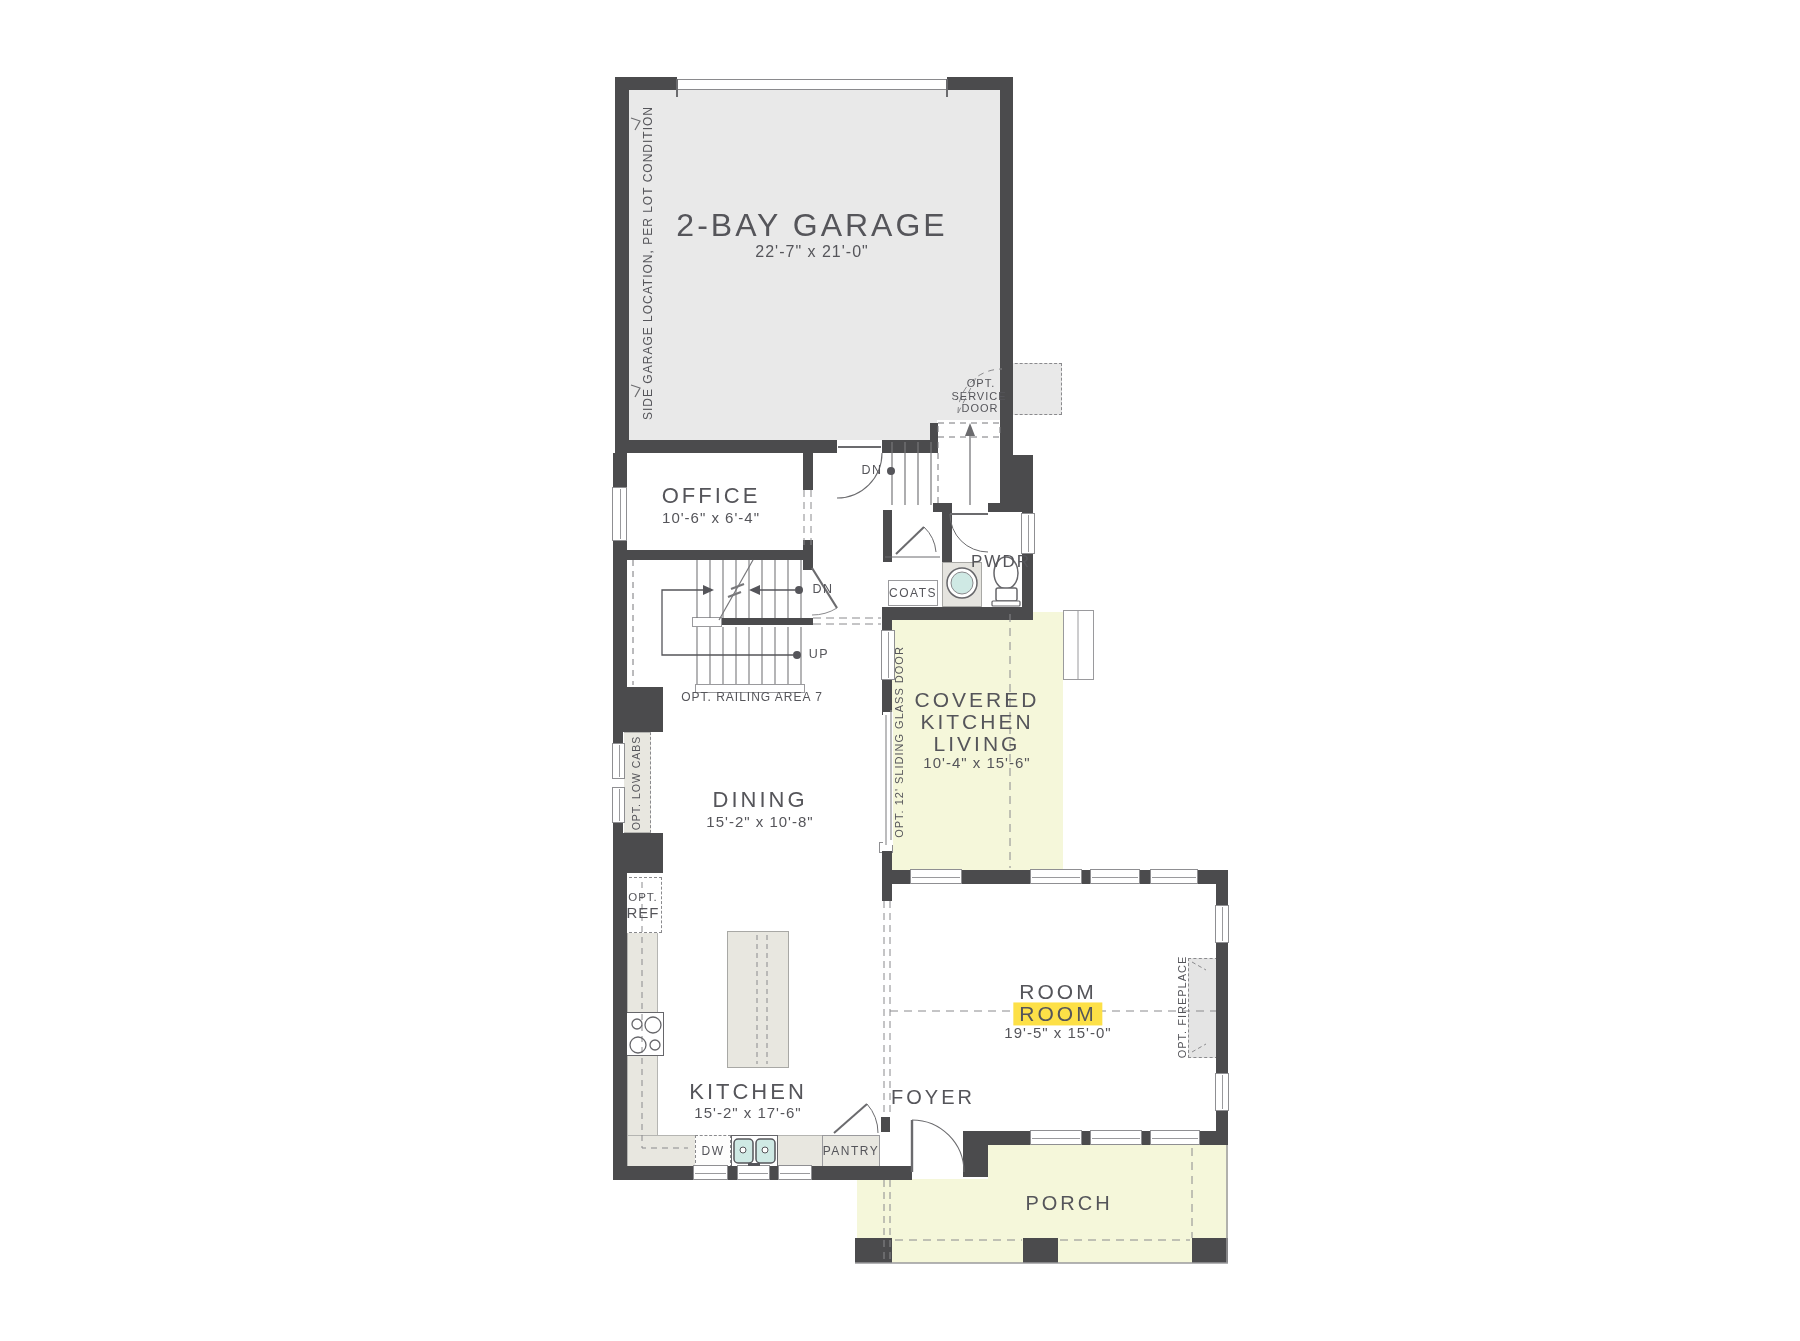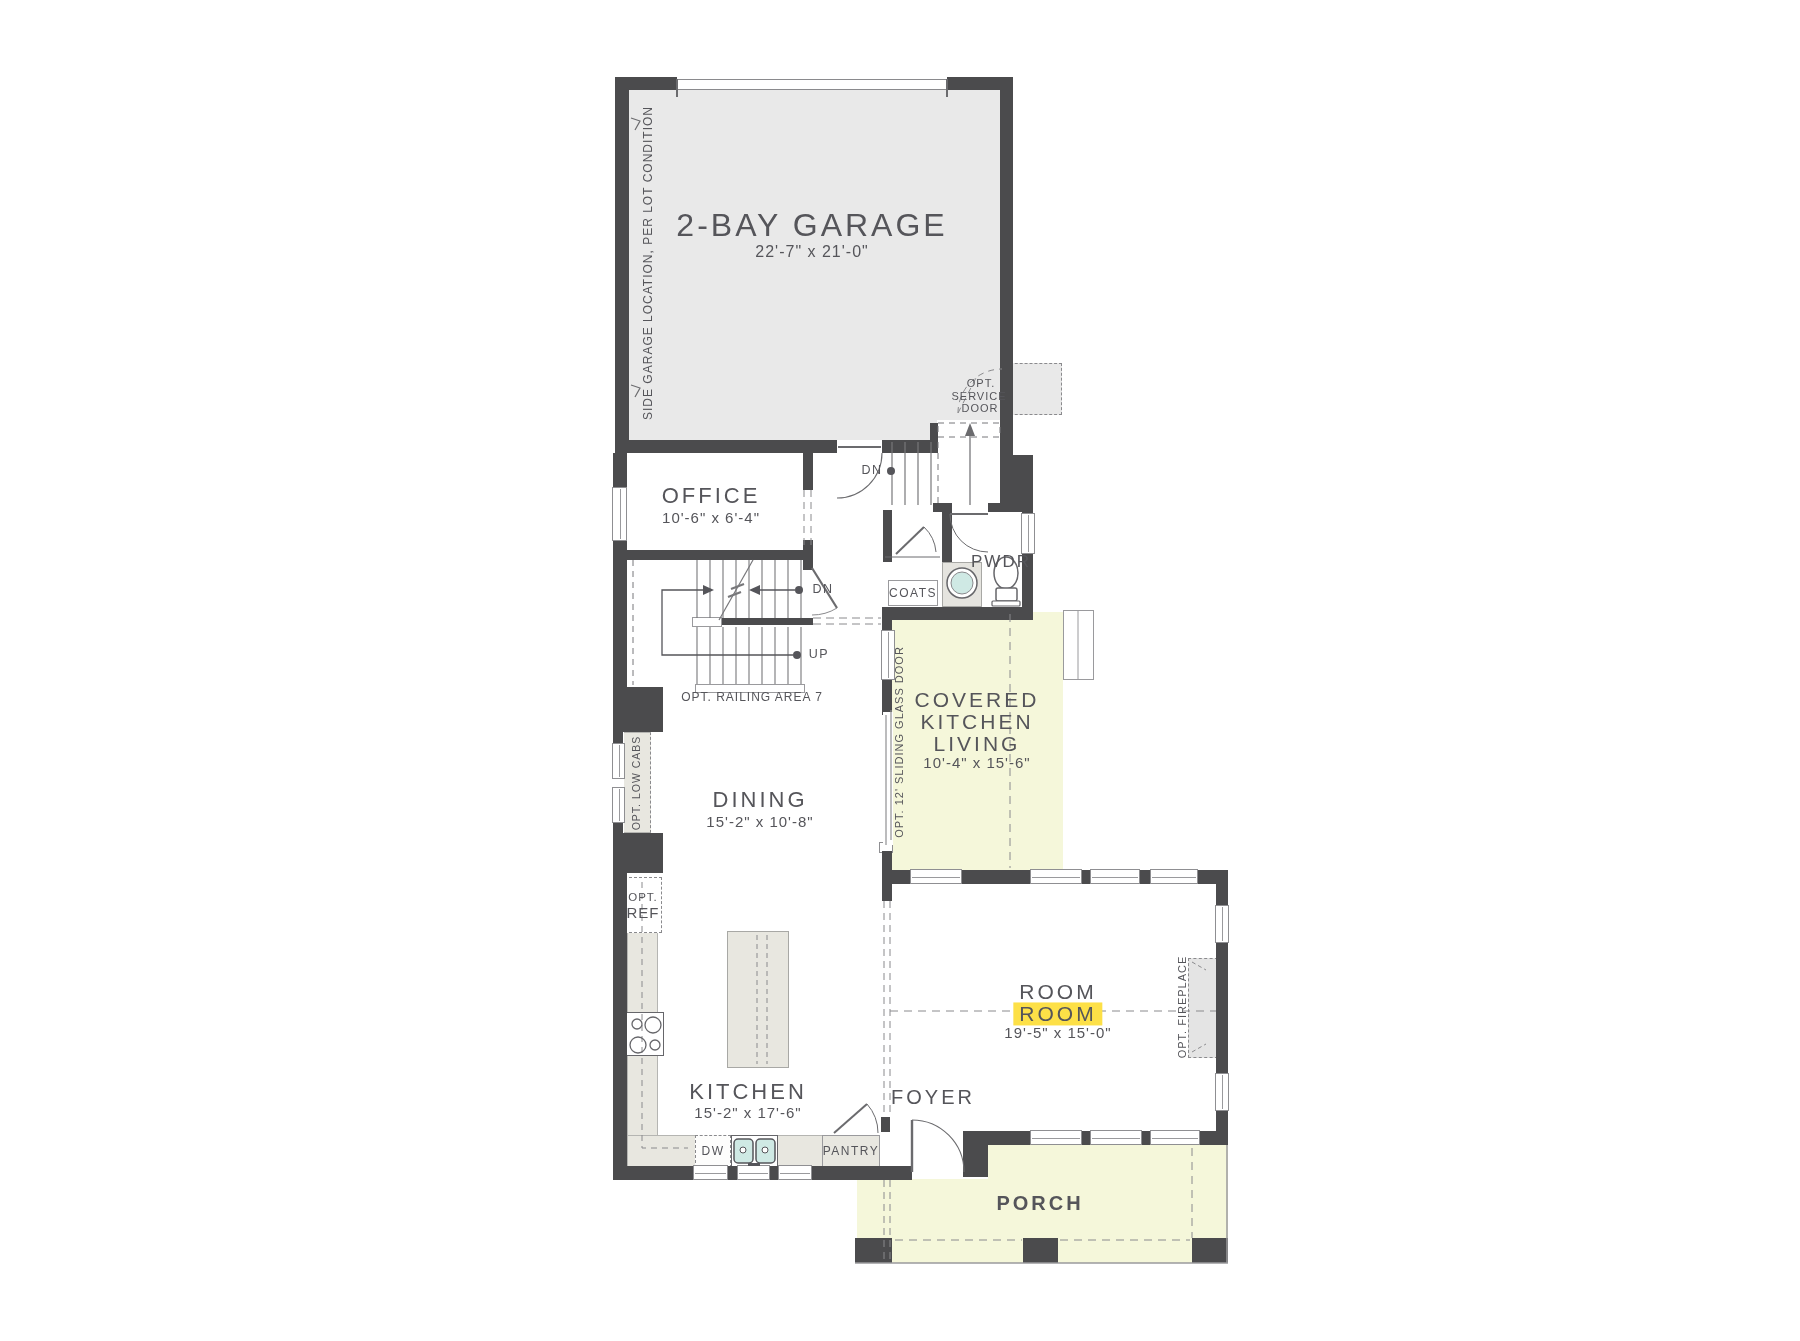--- a/index.html
+++ b/index.html
@@ -288,15 +288,15 @@
   <div class="lbl tiny" style="left:643px;top:913px;font-size:15px;">REF</div>
   <div class="lbl room" style="left:1058px;top:992px;font-size:21px;">ROOM</div>
   <div class="lbl room" style="left:1058px;top:1014px;font-size:21px;background:#fde047;padding:0 6px;">ROOM</div>
   <div class="lbl dims" style="left:1058px;top:1033px;">19'-5" x 15'-0"</div>
   <div class="lbl vert tiny" style="left:1182px;top:1007px;">OPT. FIREPLACE</div>
   <div class="lbl room" style="left:748px;top:1092px;">KITCHEN</div>
   <div class="lbl dims" style="left:748px;top:1113px;">15'-2" x 17'-6"</div>
   <div class="lbl room" style="left:933px;top:1097px;font-size:20px;">FOYER</div>
   <div class="lbl sm" style="left:713px;top:1152px;font-size:12px;">DW</div>
   <div class="lbl sm" style="left:851px;top:1152px;font-size:12px;">PANTRY</div>
-  <div class="lbl room" style="left:1040px;top:1203px;font-size:20px;font-weight:bold;">PORCH</div>
+  <div class="lbl room" style="left:1069px;top:1203px;font-size:20px;">PORCH</div>
 
 </div>
 
 </body></html>

